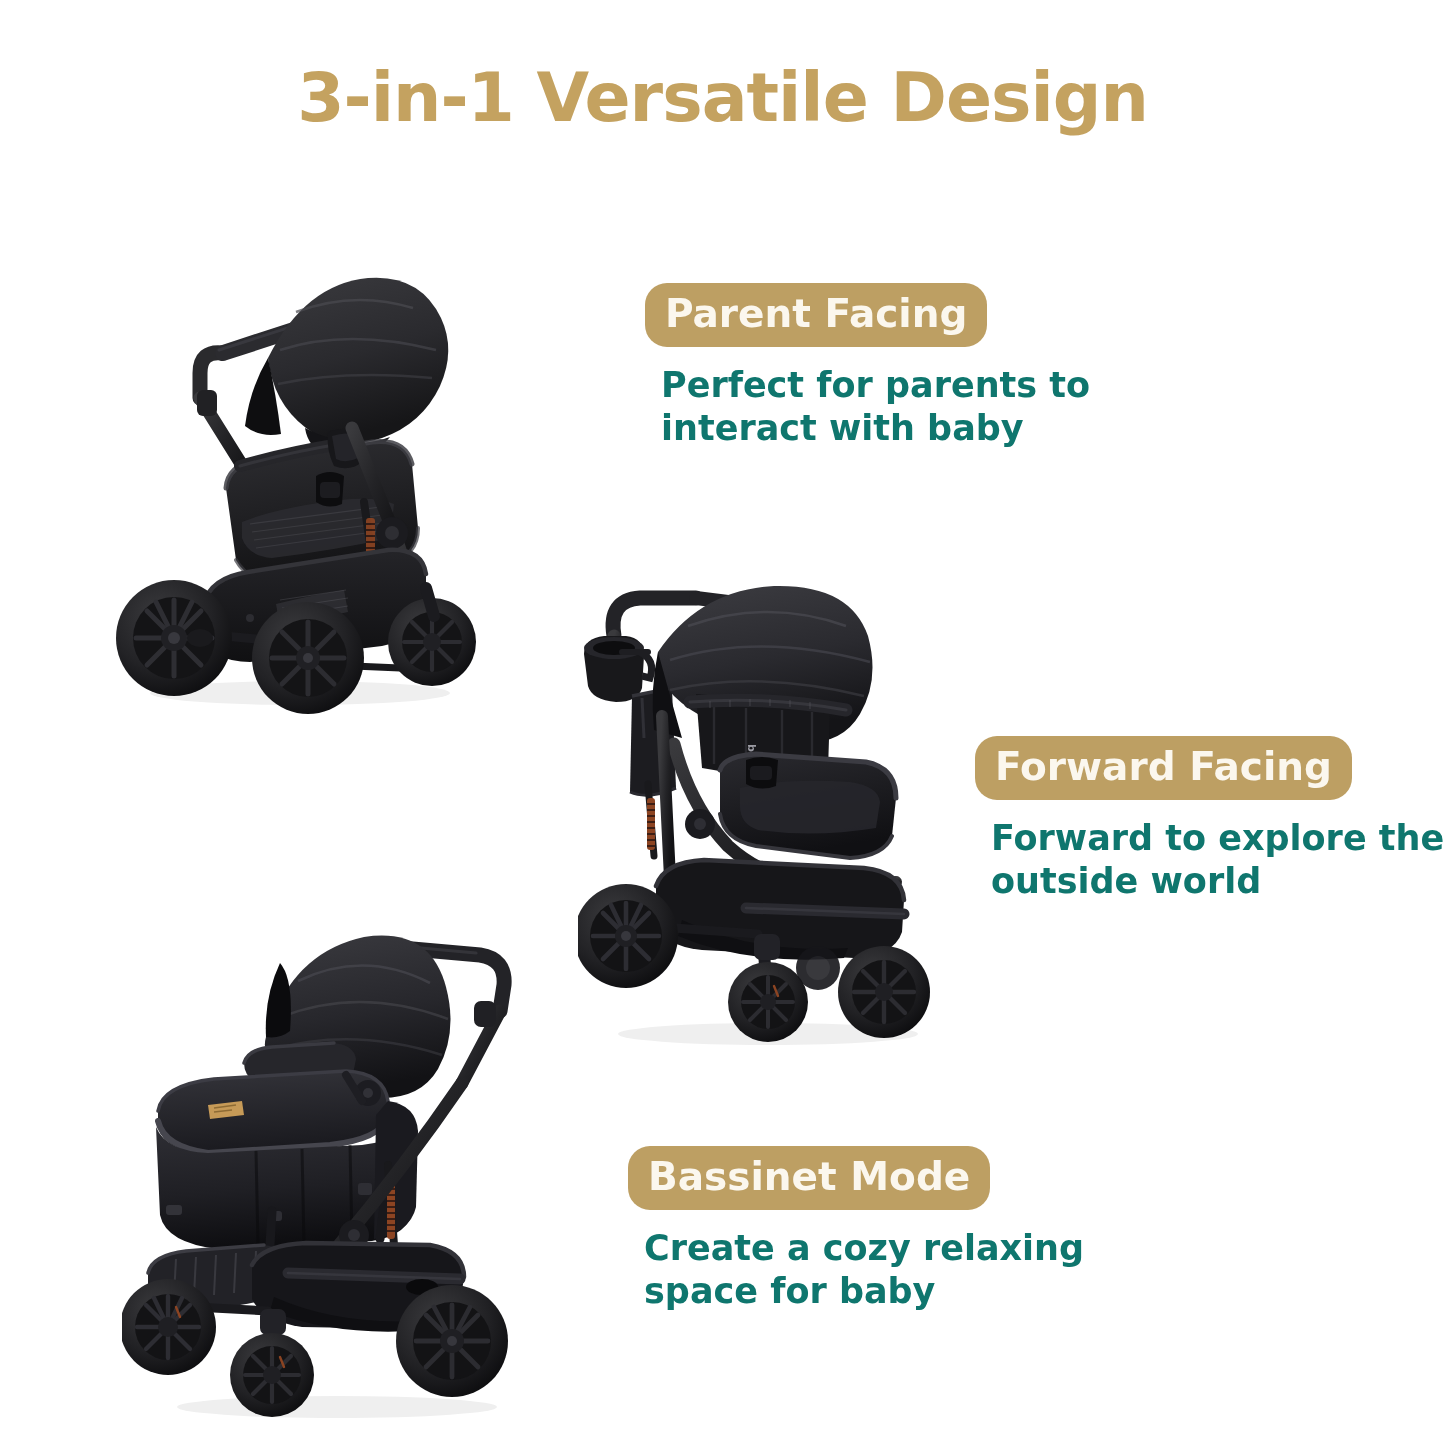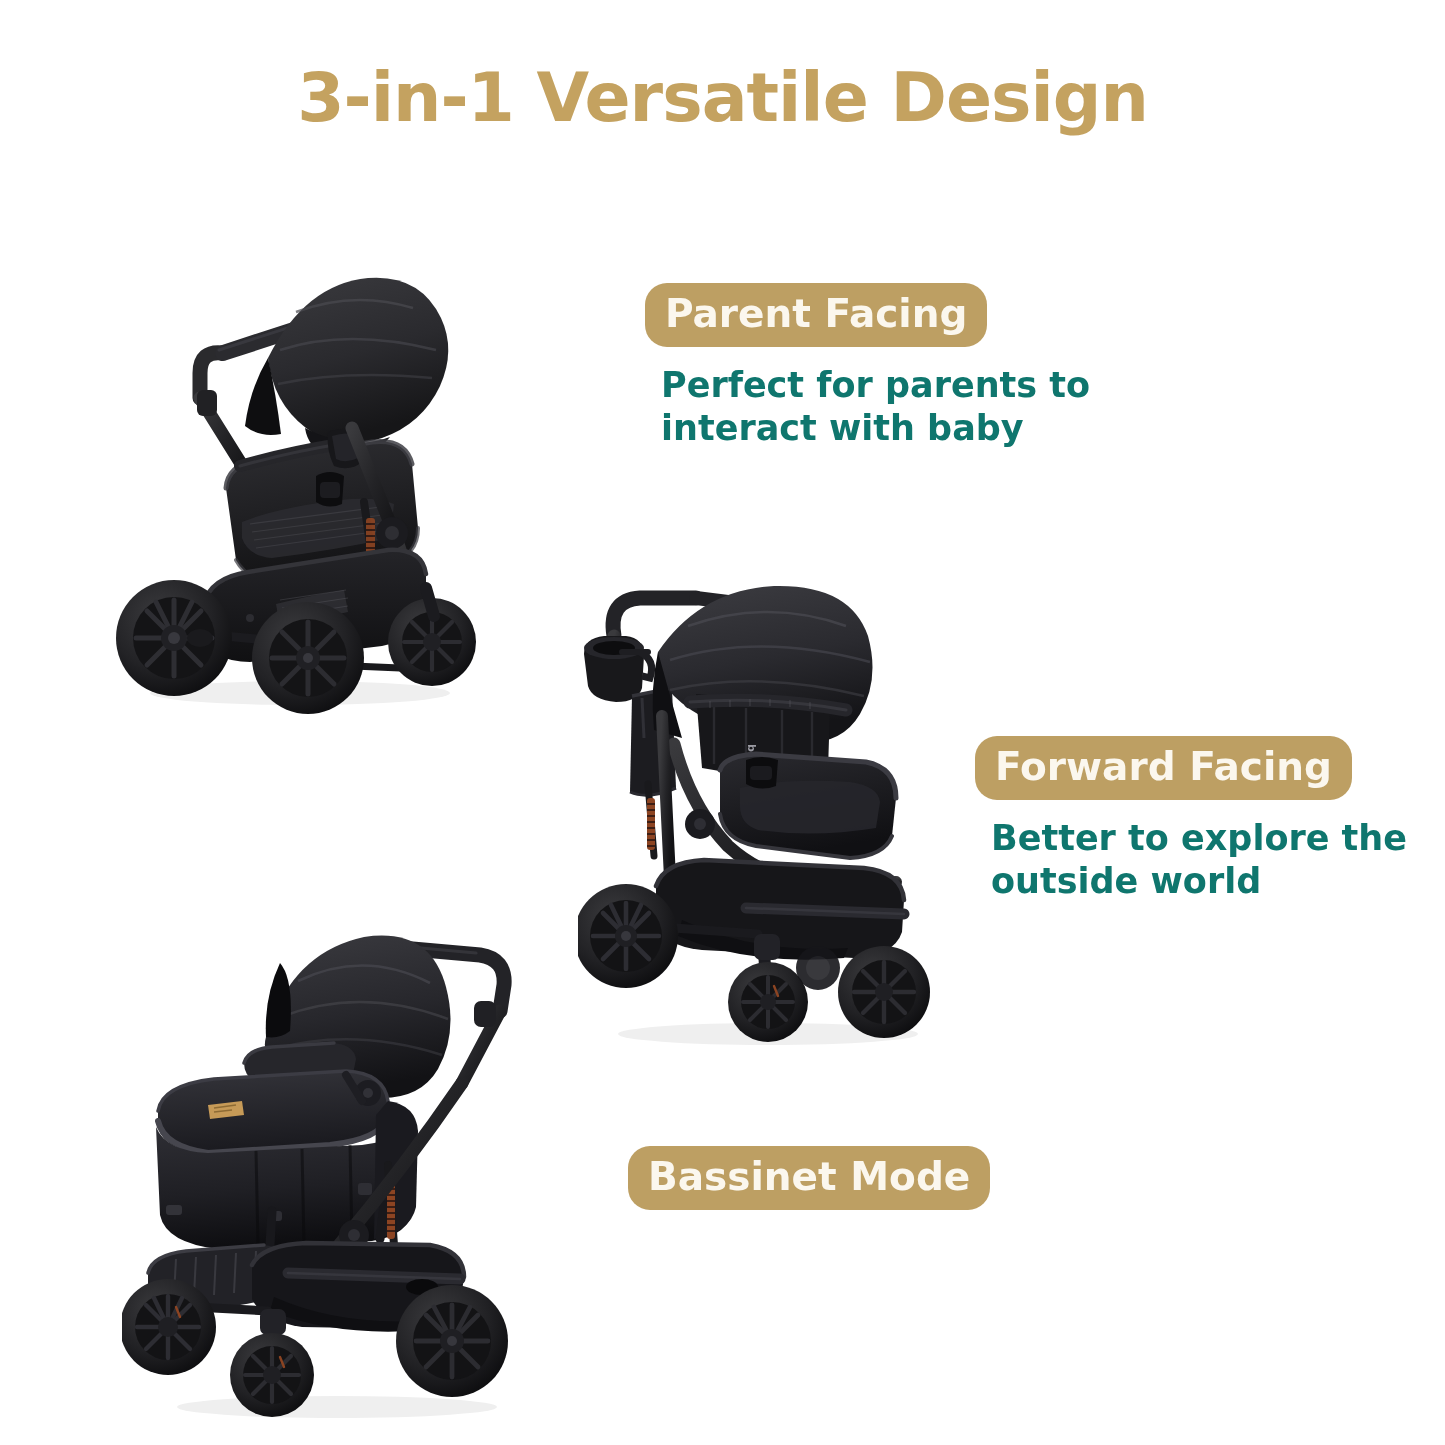--- a/index.html
+++ b/index.html
@@ -679,21 +679,23 @@
   </div>
 
   <div class="feature-block" id="block-parent">
     <div class="badge">Parent Facing</div>
     <div class="desc">Perfect for parents to
 interact with baby</div>
   </div>
 
   <div class="feature-block" id="block-forward">
     <div class="badge">Forward Facing</div>
-    <div class="desc">Better to explore the
+    <div class="desc">Forward to explore the
 outside world</div>
   </div>
 
   <div class="feature-block" id="block-bassinet">
     <div class="badge">Bassinet Mode</div>
+    <div class="desc">Create a cozy relaxing
+space for baby</div>
   </div>
 
 </div>
 
 </body></html>

